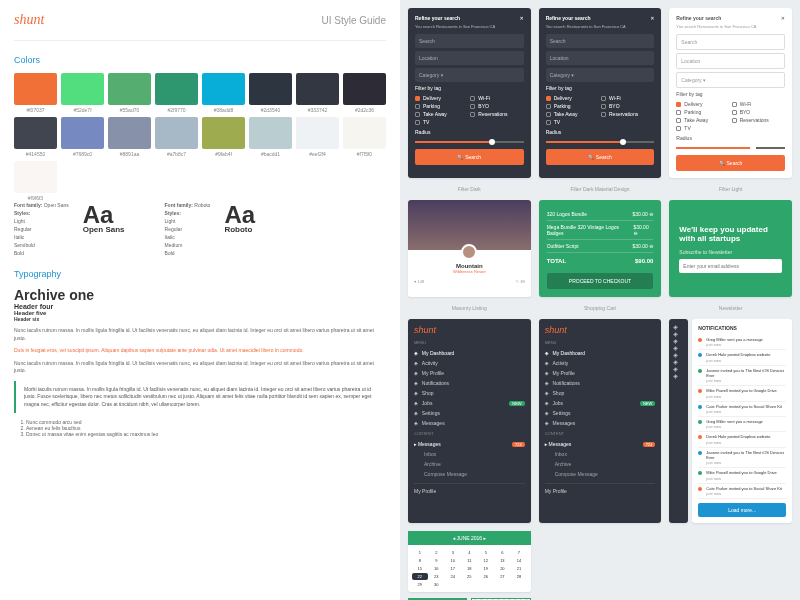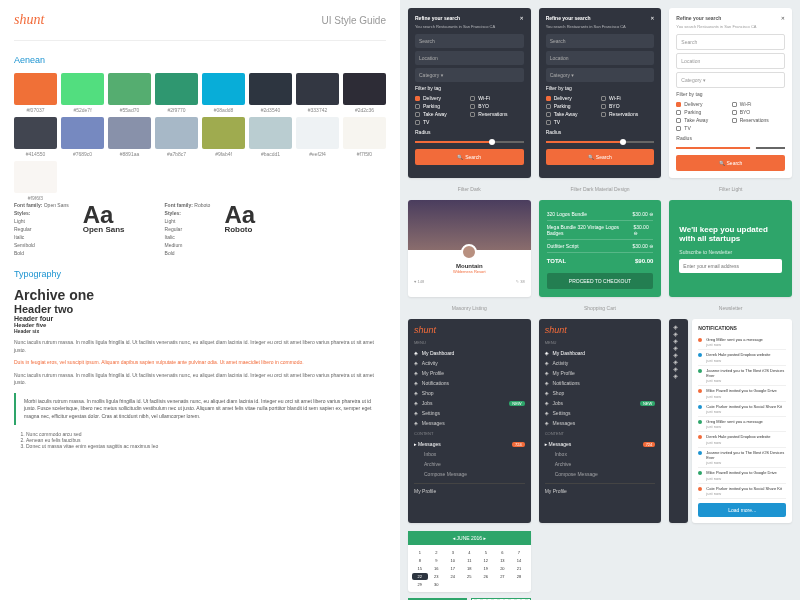--- a/index.html
+++ b/index.html
@@ -77,21 +77,21 @@
 </head>
 <body>
 
 <div class="page">
 <div class="left">
   <div class="header">
     <div class="logo">shunt</div>
     <div class="subtitle">UI Style Guide</div>
   </div>
 
-  <div class="section-title">Aenean</div>
+  <div class="section-title">Colors</div>
   <div class="swatches" id="swatches">
         <div>
           <div class="swatch" style="background:#f07037"></div>
           <div class="swatch-label">#f07037</div>
         </div>
         <div>
           <div class="swatch" style="background:#52de7f"></div>
           <div class="swatch-label">#52de7f</div>
         </div>
         <div>
@@ -169,21 +169,20 @@
           <div>
             <div class="font-sample">Aa</div>
             <div class="font-name">Roboto</div>
           </div>
         </div>
       </div>
 
   <div class="section-title">Typography</div>
   <div class="typo">
     <h1>Archive one</h1>
-    <h2>Header two</h2>
     <h4>Header four</h4>
     <h5>Header five</h5>
     <h6>Header six</h6>
     <p>Nunc iaculis rutrum massa. In mollis ligula fringilla id. Ut facilisis venenatis nunc, eu aliquet diam lacinia id. Integer eu orci sit amet libero varius pharetra ut sit amet justo.</p>
     <p class="orange">Duis in feugiat eros, vel suscipit ipsum. Aliquam dapibus sapien vulputate ante pulvinar odia. Ut amet maecidiet libero in commodo.</p>
     <p>Nunc iaculis rutrum massa. In mollis ligula fringilla id. Ut facilisis venenatis nunc, eu aliquet diam lacinia id. Integer eu orci sit amet libero varius pharetra ut sit amet justo.</p>
     <blockquote>Morbi iaculis rutrum massa. In mollis ligula fringilla id. Ut facilisis venenatis nunc, eu aliquet diam lacinia id. Integer eu orci sit amet libero varius pharetra ut id justo. Fusce scelerisque, libero nec metus sollicitudin vestibulum nec ut justo. Aliquam sit amet felis vitae nulla porttitor blandit id sem sapien ex, semper eget magna nec, efficitur egestas dolor. Cras at tincidunt nibh, vel ullamcorper lorem.</blockquote>
     <ol id="olist">
           <li>Nunc commodo arcu sed</li>
           <li>Aenean eu felis faucibus</li>

